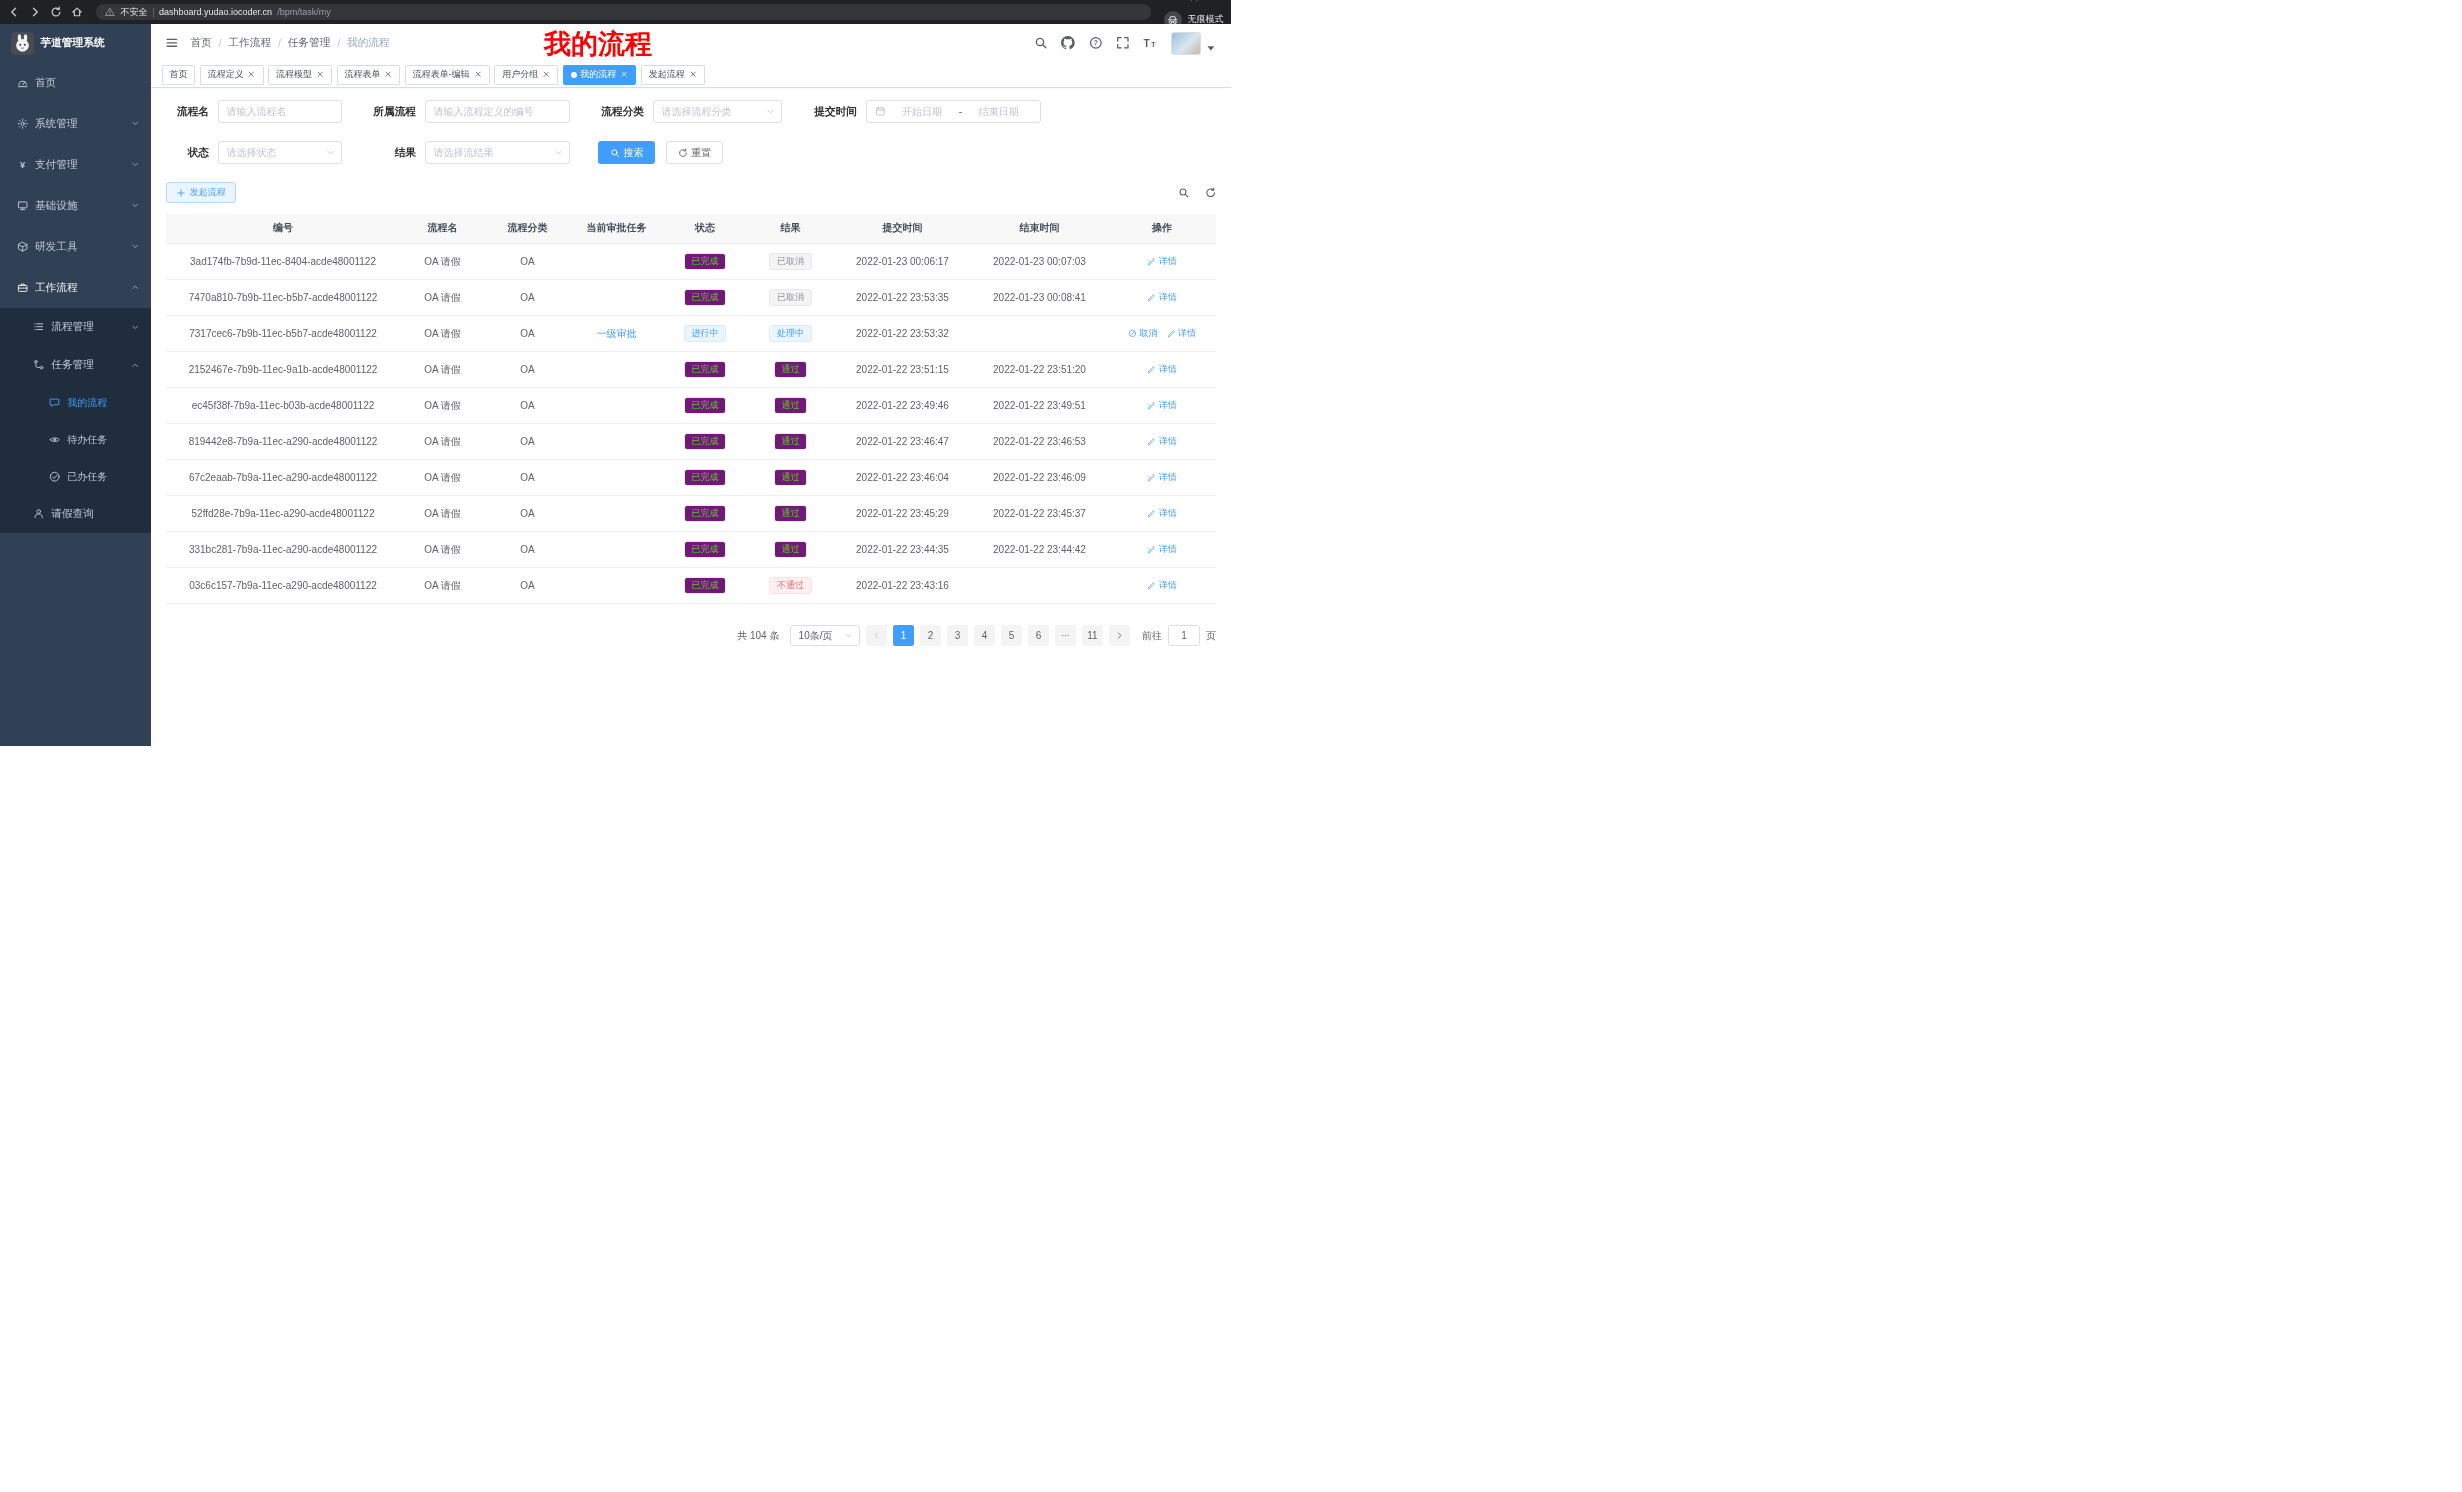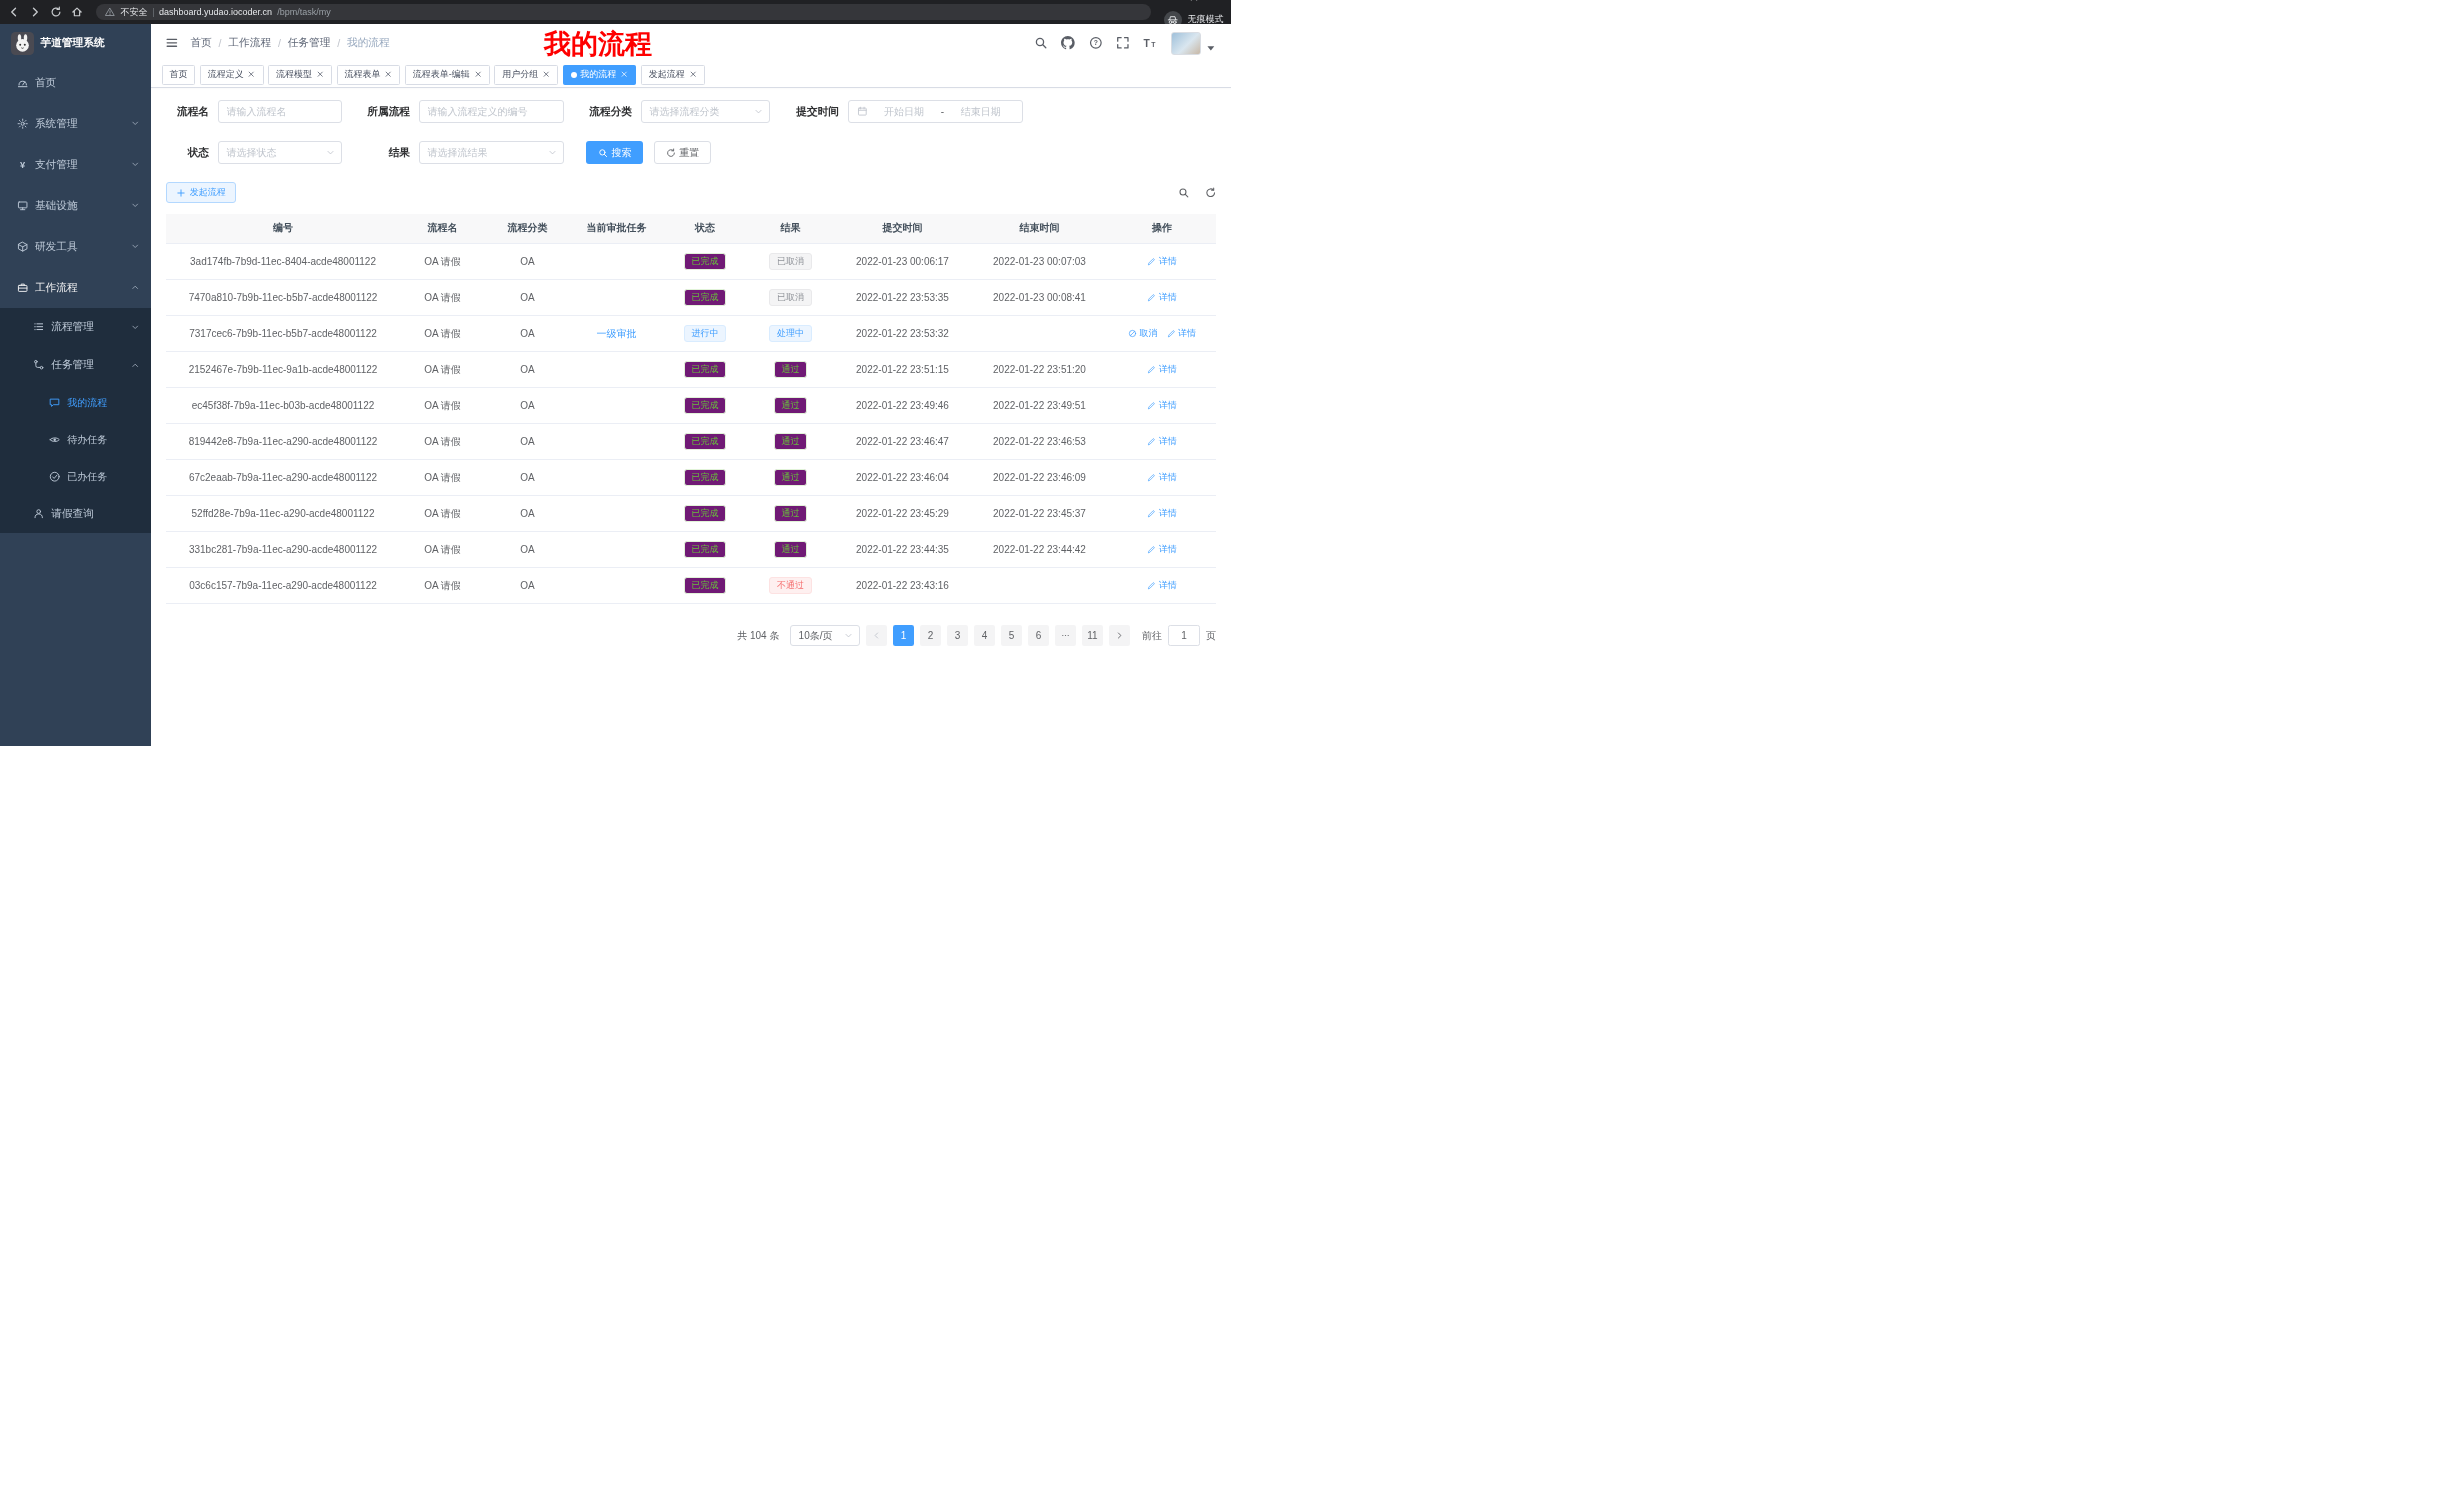--- a/index.html
+++ b/index.html
@@ -90,21 +90,21 @@
   .wl1 { width:43px; } .wl2 { width:46px; } .wl3 { width:46px; } .wl4 { width:47px; }
   .f-input { height:23px; border:0.8px solid #dcdfe6; border-radius:3px;
     padding:0 7.6px; font-size:10px; color:#606266; outline:none;
     font-family:inherit; }
   .f-input::placeholder { color:#bfc4cc; }
   .sel { display:flex; align-items:center; justify-content:space-between;
     height:23px; border:0.8px solid #dcdfe6; border-radius:3px;
     padding:0 6px 0 7.6px; font-size:10px; color:#bfc4cc; background:#fff;
     cursor:pointer; }
   .sel .icon { width:9px; height:9px; color:#c0c4cc; }
-  .mr24 { margin-right:22px; }
+  .mr24 { margin-right:28px; }
   .w163 { width:124px; } .w190 { width:145px; } .w170 { width:129px; }
   .daterange { display:flex; align-items:center; gap:3px; width:175px; height:23px;
     border:0.8px solid #dcdfe6; border-radius:3px; padding:0 7.6px; font-size:10px;
     color:#bfc4cc; cursor:pointer; }
   .daterange .icon { width:10.7px; height:10.7px; color:#c0c4cc; }
   .daterange .dph { flex:1; text-align:center; }
   .daterange .dsep { color:#606266; }
   .btn { display:inline-flex; align-items:center; gap:3.8px; height:23px;
     padding:0 10.7px; border-radius:3px; font-size:10px; cursor:pointer;
     border:0.8px solid transparent; font-family:inherit; }

